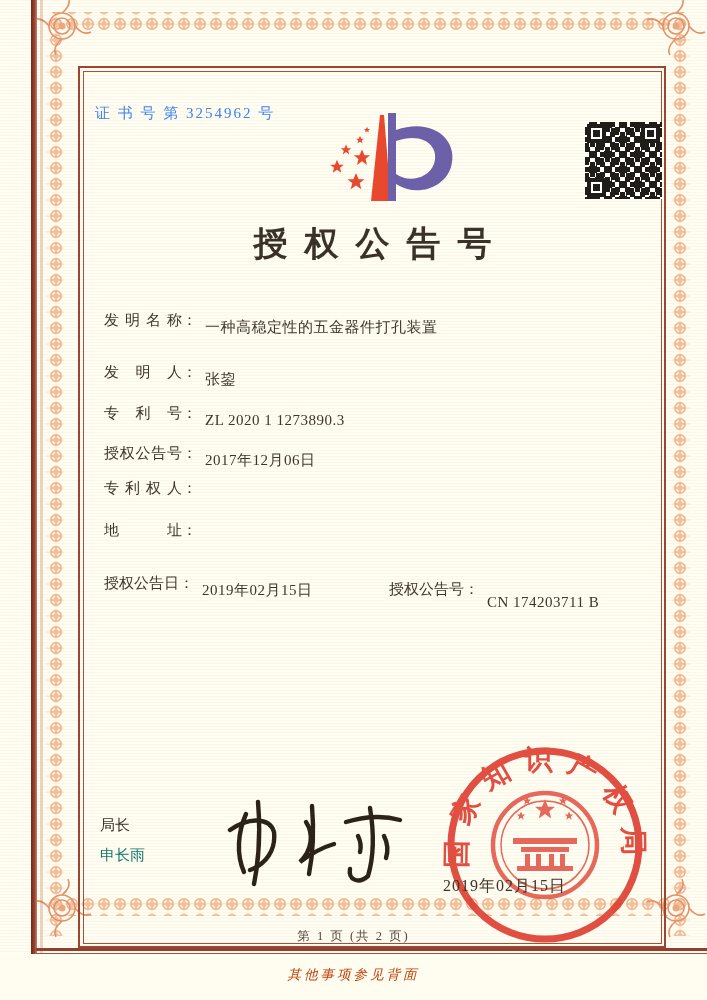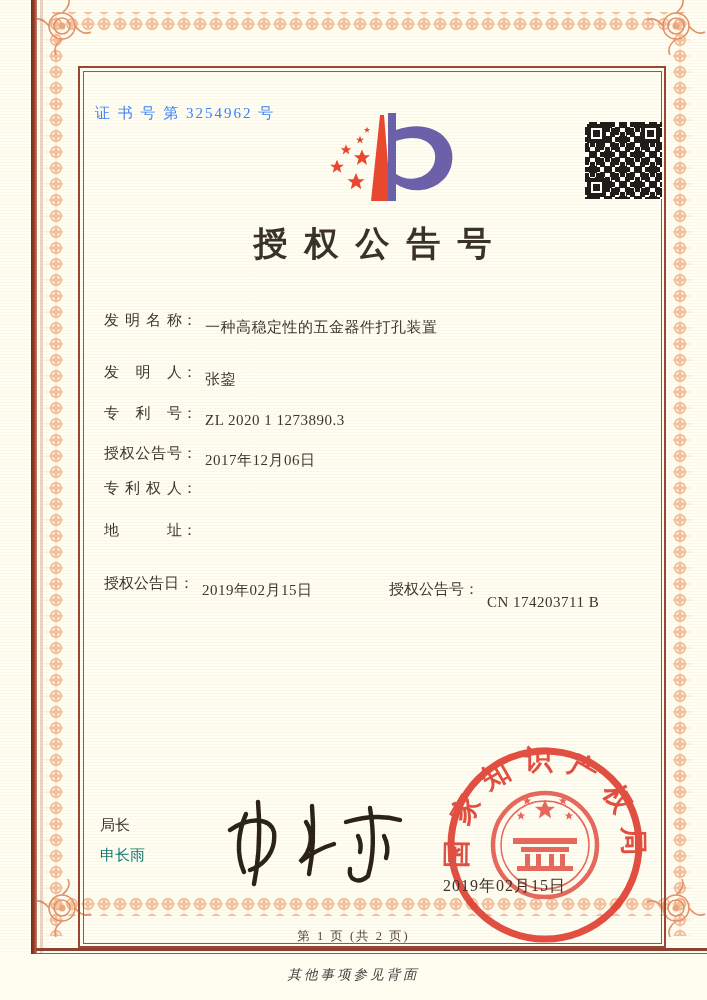--- a/index.html
+++ b/index.html
@@ -67,21 +67,21 @@
   .signature { position:absolute; left:208px; top:792px; width:215px; height:100px; }
 
   .seal { position:absolute; left:437px; top:742px; width:216px; height:212px; }
   .seal-date { position:absolute; left:443px; top:876px; width:190px; font-size:16px; letter-spacing:1px; color:#3f332a; z-index:5; }
 
   .page-num { position:absolute; left:0; top:928px; width:707px; text-align:center; font-size:12.5px; letter-spacing:2px; color:#53453a; }
 
   .sheet-edge { position:absolute; left:36px; right:0; top:948px; height:6px; z-index:4;
     border-top:3px solid #8e4130; border-bottom:1px solid #a55038; }
   .under-page { position:absolute; left:0; right:0; top:954px; height:46px; background:#fffdf0; z-index:3; }
-  .back-note { position:absolute; left:0; top:966px; width:707px; text-align:center; font-size:13.5px; letter-spacing:3px; color:#404040; font-style:italic; }
+  .back-note { position:absolute; left:0; top:966px; width:707px; text-align:center; font-size:13.5px; letter-spacing:3px; color:#c2410c; font-style:italic; }
 </style>
 </head>
 <body>
 
 <div class="page">
 
   <svg class="ornament" width="707" height="1000" viewBox="0 0 707 1000">
     <defs>
       <pattern id="lace" width="16" height="16" patternUnits="userSpaceOnUse">
         <circle cx="8" cy="8" r="5.2" fill="none" stroke="#ecab82" stroke-width="1.4"></circle>

